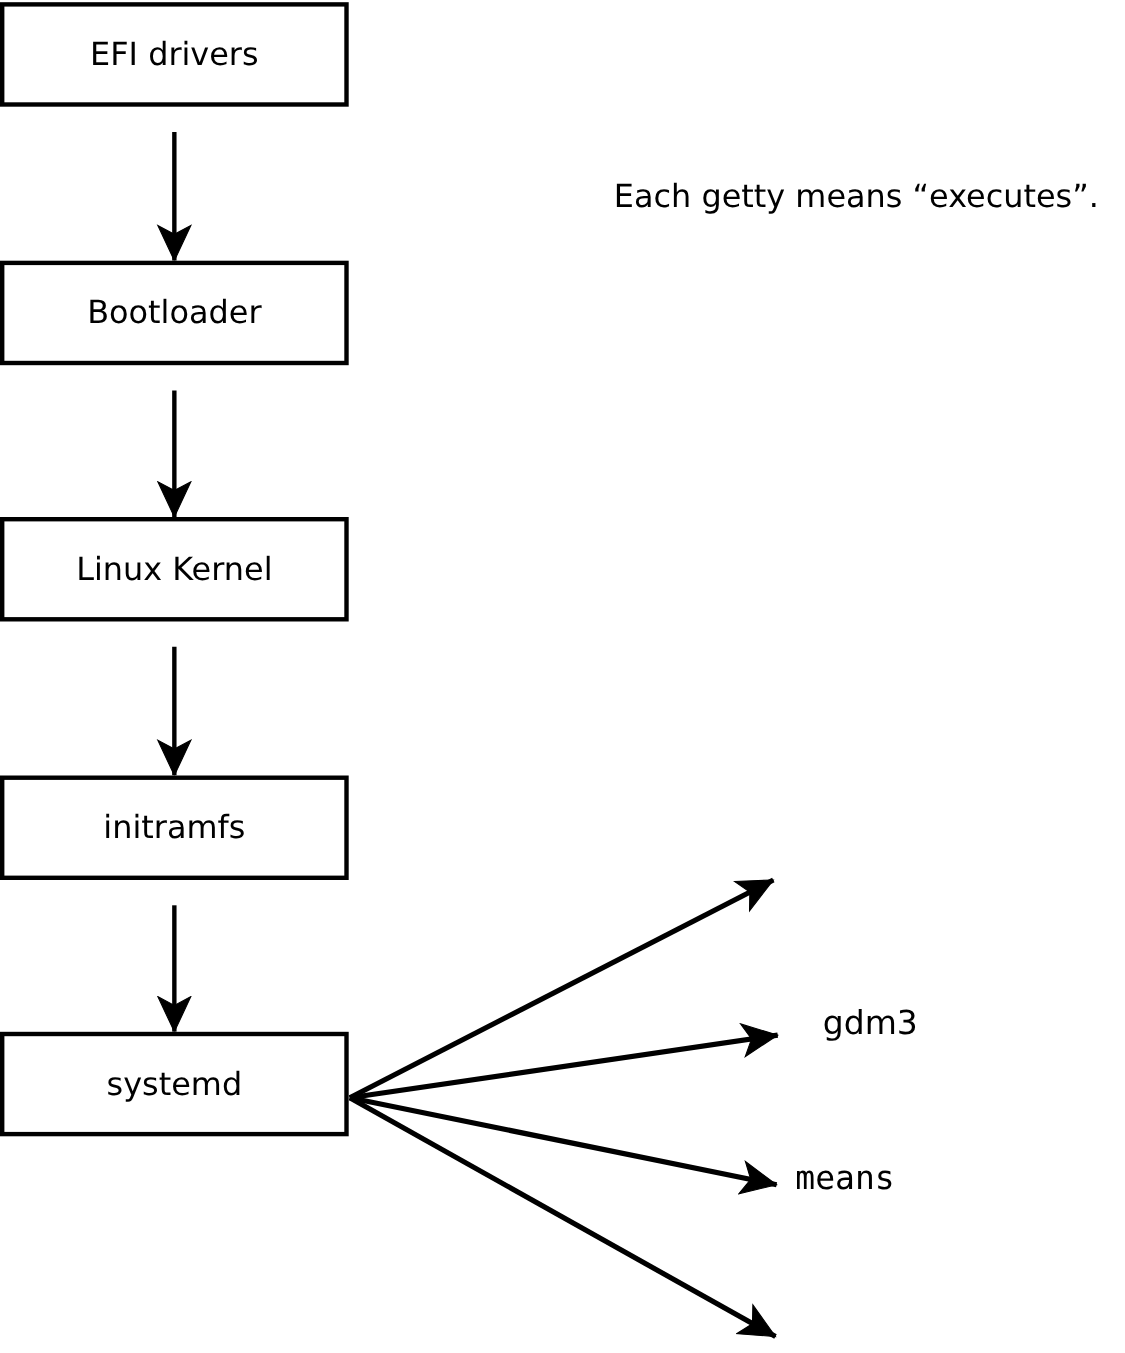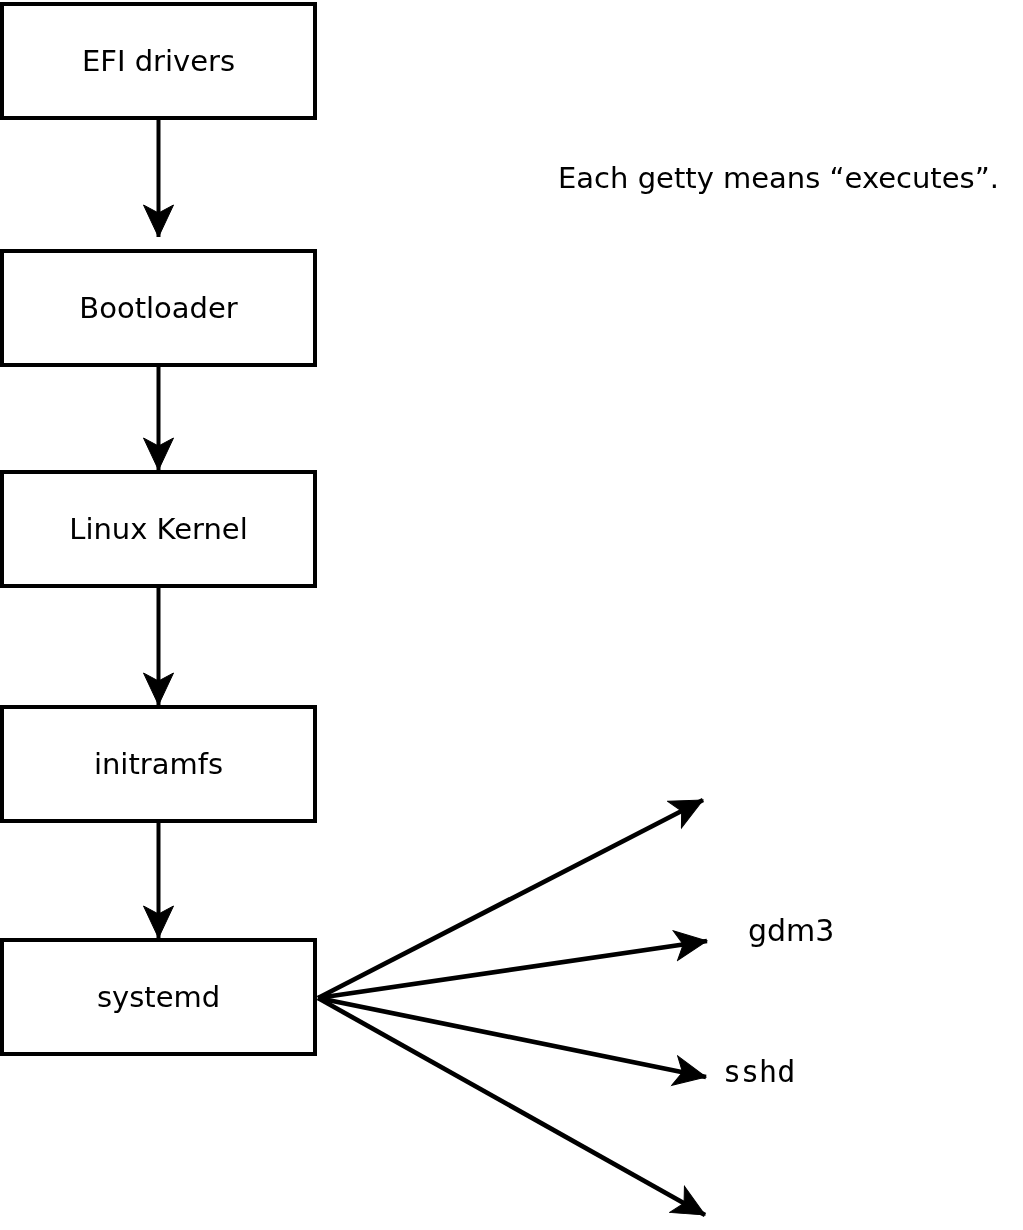--- a/index.html
+++ b/index.html
@@ -20,21 +20,21 @@
     position: absolute;
     left: 0;
     top: 0;
     width: 1023px;
     height: 1230px;
   }
   .box {
     position: absolute;
     left: 0;
     width: 317px;
-    height: 118px;
+    height: 95px;
     box-sizing: border-box;
     border: 4px solid #000000;
     background: #ffffff;
     display: flex;
     align-items: center;
     justify-content: center;
   }
   .box-label {
     font-size: 29px;
     line-height: 1;
@@ -85,32 +85,32 @@
 
     <line x1="318" y1="998" x2="703" y2="800" stroke="#000000" stroke-width="4.7" marker-end="url(#ah)"></line>
     <line x1="318" y1="998" x2="707" y2="941" stroke="#000000" stroke-width="4.7" marker-end="url(#ah)"></line>
     <line x1="318" y1="998" x2="706" y2="1077" stroke="#000000" stroke-width="4.7" marker-end="url(#ah)"></line>
     <line x1="318" y1="998" x2="705" y2="1215" stroke="#000000" stroke-width="4.7" marker-end="url(#ah)"></line>
   </svg>
 
   <div class="box" style="top:2px">
     <span class="box-label">EFI drivers</span>
   </div>
-  <div class="box" style="top:249px">
+  <div class="box" style="top:237px">
     <span class="box-label">Bootloader</span>
   </div>
   <div class="box" style="top:470px">
     <span class="box-label">Linux Kernel</span>
   </div>
   <div class="box" style="top:705px">
     <span class="box-label">initramfs</span>
   </div>
   <div class="box" style="top:938px">
     <span class="box-label">systemd</span>
   </div>
 
   <div class="note">Each getty means “executes”.</div>
 
   <div class="child-label sans" style="left:722px; top:931px">gdm3</div>
-  <div class="child-label mono" style="left:723px; top:1072px">sshd</div>
+  <div class="child-label mono" style="left:723px; top:1072px">means</div>
   <div class="child-label sans" style="left:716px; top:1264px">sshd</div>
 
 </div>
 
 </body></html>

